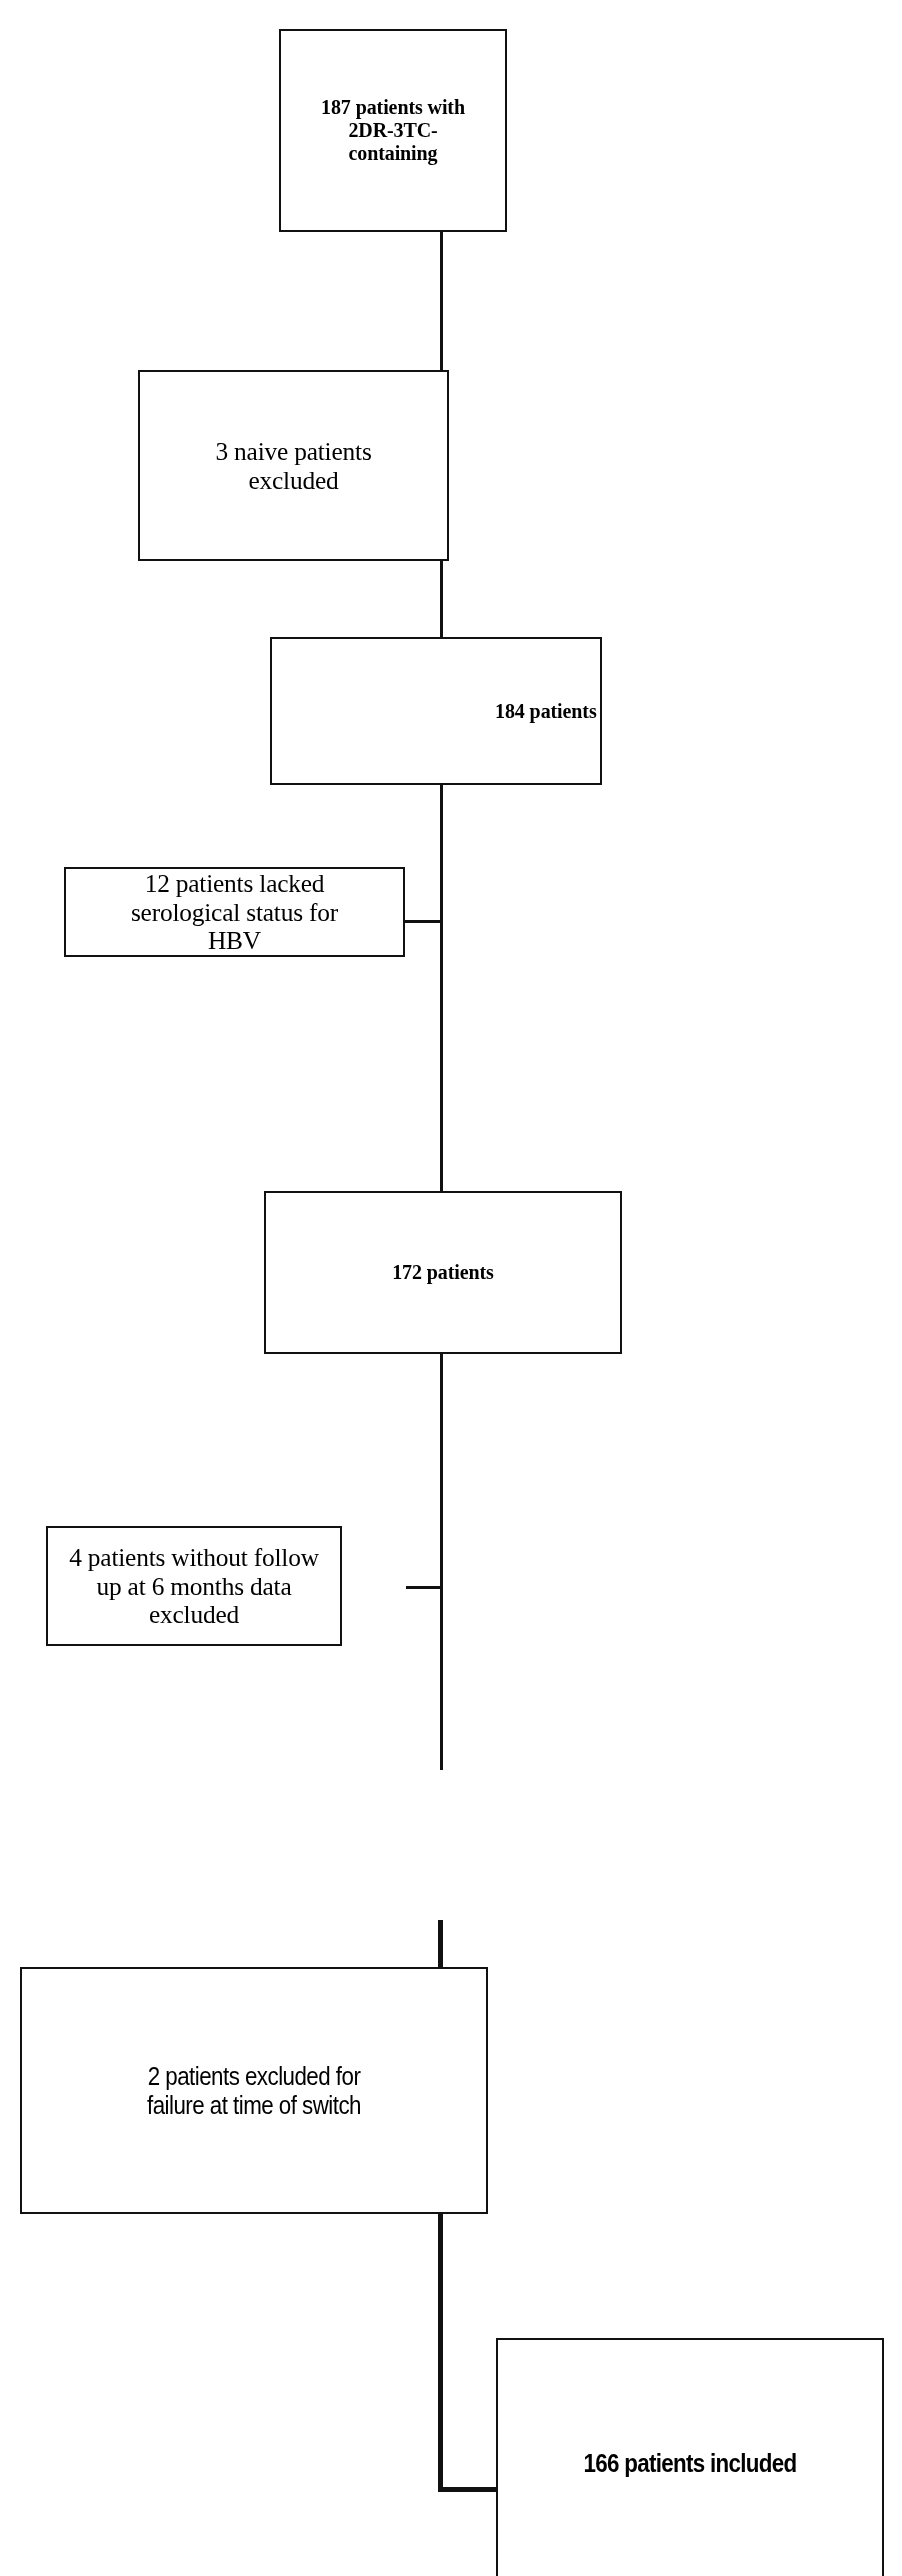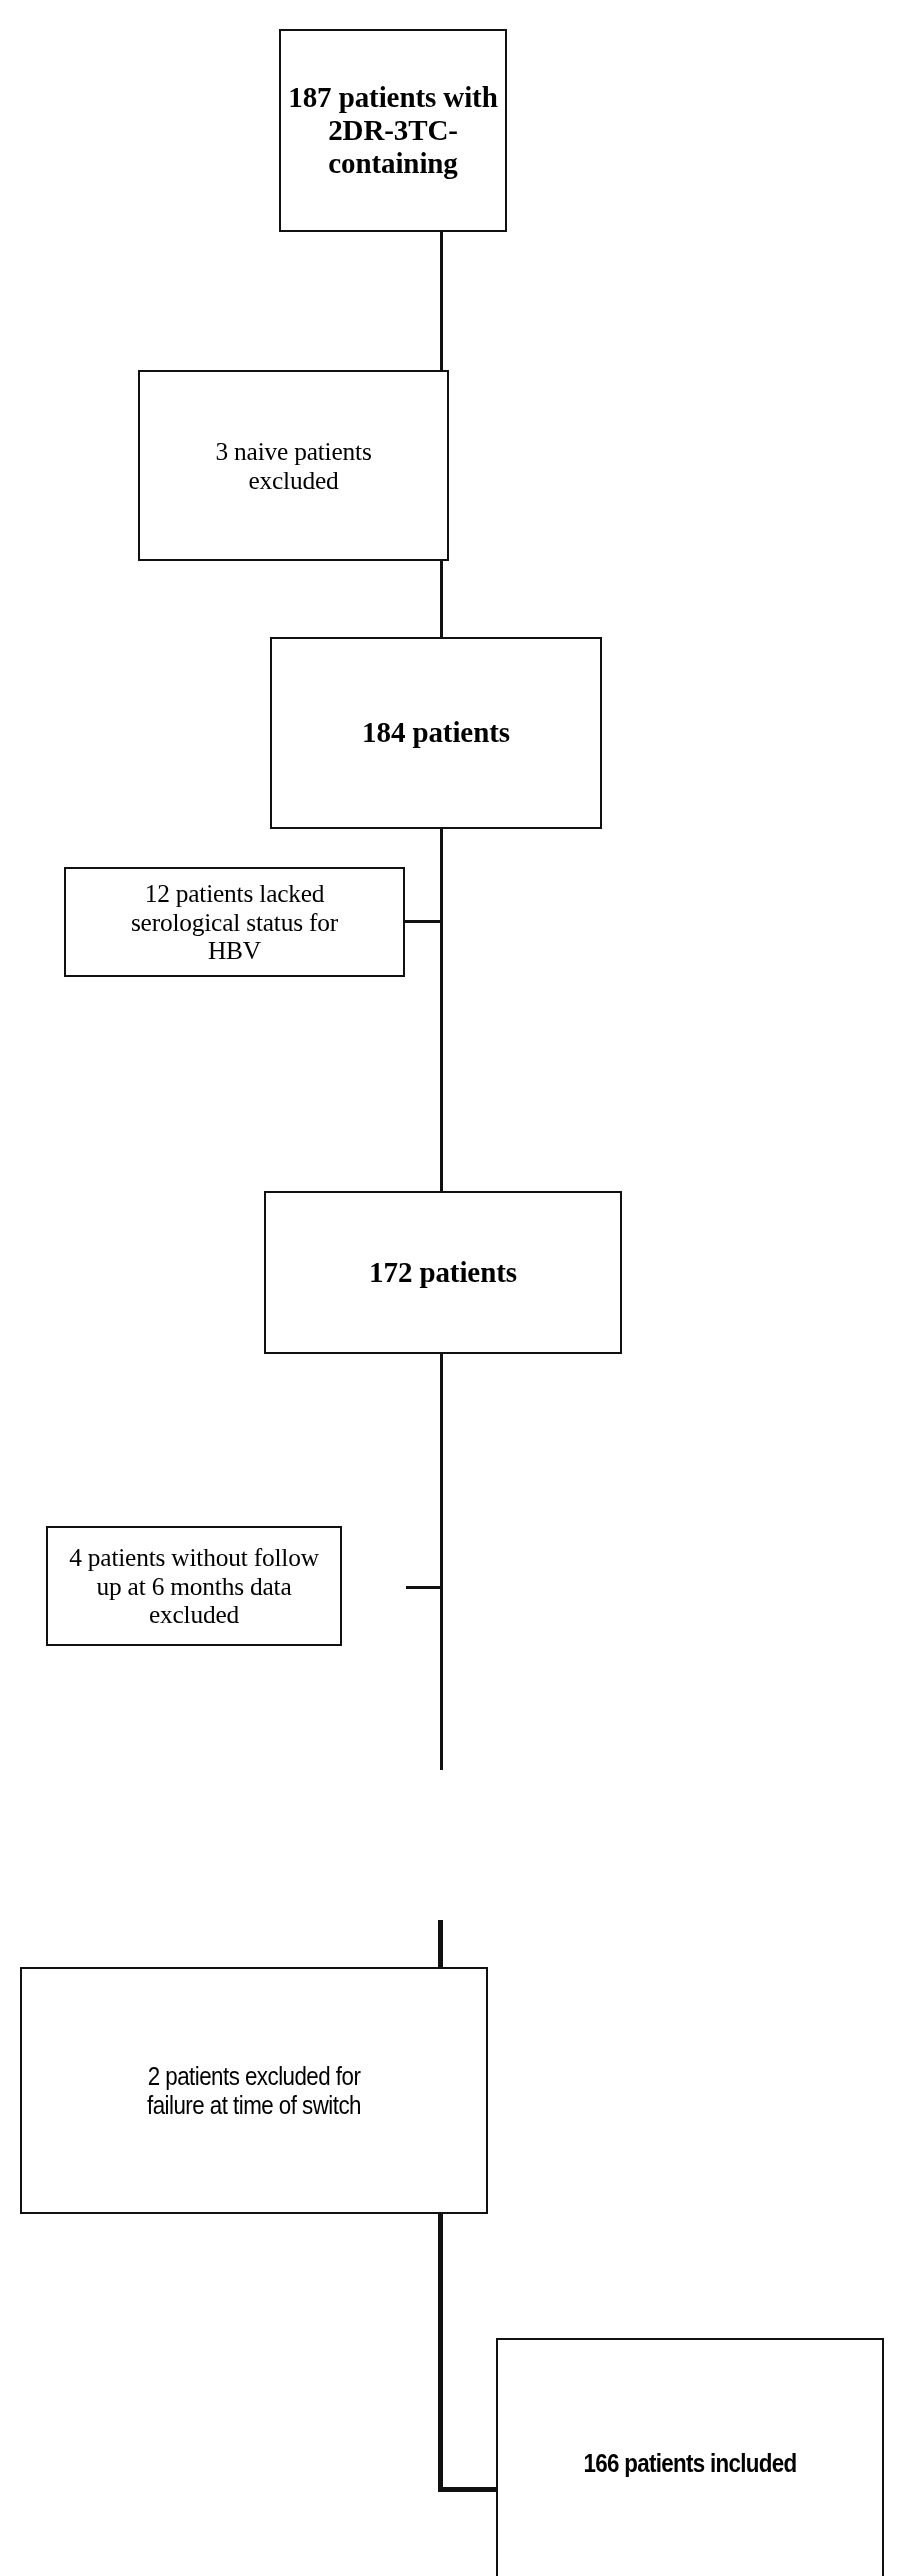--- a/index.html
+++ b/index.html
@@ -38,21 +38,21 @@
     line-height: 1.14;
     white-space: pre-line;
     padding: 0 3.4px;
     box-sizing: border-box;
   }
 
   
   .node.serif-bold .txt {
     font-family: "Liberation Serif", "DejaVu Serif", serif;
     font-weight: 700;
-    font-size: 29px;
+    font-size: 20px;
     letter-spacing: -0.1px;
   }
   
   .node.serif-reg .txt {
     font-family: "Liberation Serif", "DejaVu Serif", serif;
     font-weight: 400;
     font-size: 25.4px;
     letter-spacing: -0.2px;
   }
   
@@ -103,25 +103,25 @@
     <span class="txt">187 patients with
 2DR-3TC-
 containing</span>
   </div>
 
   <div class="node serif-reg" style="left:95px; top:370px; width:311px; height:191px;margin-left:43px;">
     <span class="txt">3 naive patients
 excluded</span>
   </div>
 
-  <div class="node serif-bold" style="left:270px; top:637px; width:332px; height:192px;">
+  <div class="node serif-bold" style="left:270px; top:637px; width:332px; height:148px;text-align:right;">
     <span class="txt">184 patients</span>
   </div>
 
-  <div class="node serif-reg" style="left:64px; top:867px; width:341px; height:110px;">
+  <div class="node serif-reg" style="left:64px; top:867px; width:341px; height:90px;">
     <span class="txt">12 patients lacked
 serological status for
 HBV</span>
   </div>
 
   <div class="node serif-bold" style="left:264px; top:1191px; width:358px; height:163px;">
     <span class="txt">172 patients</span>
   </div>
 
   <div class="node serif-reg" style="left:46px; top:1526px; width:296px; height:120px;">

